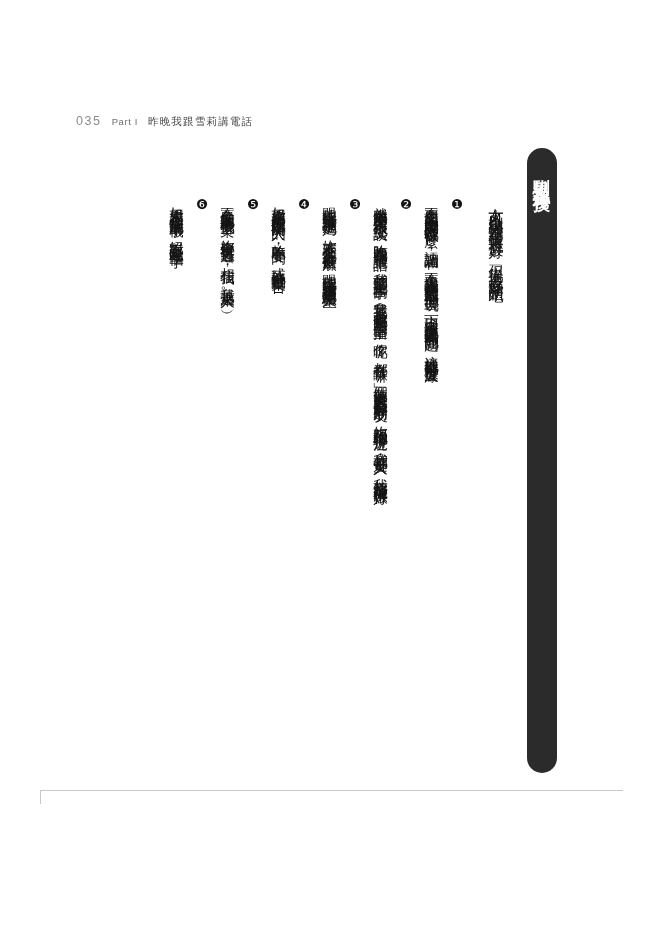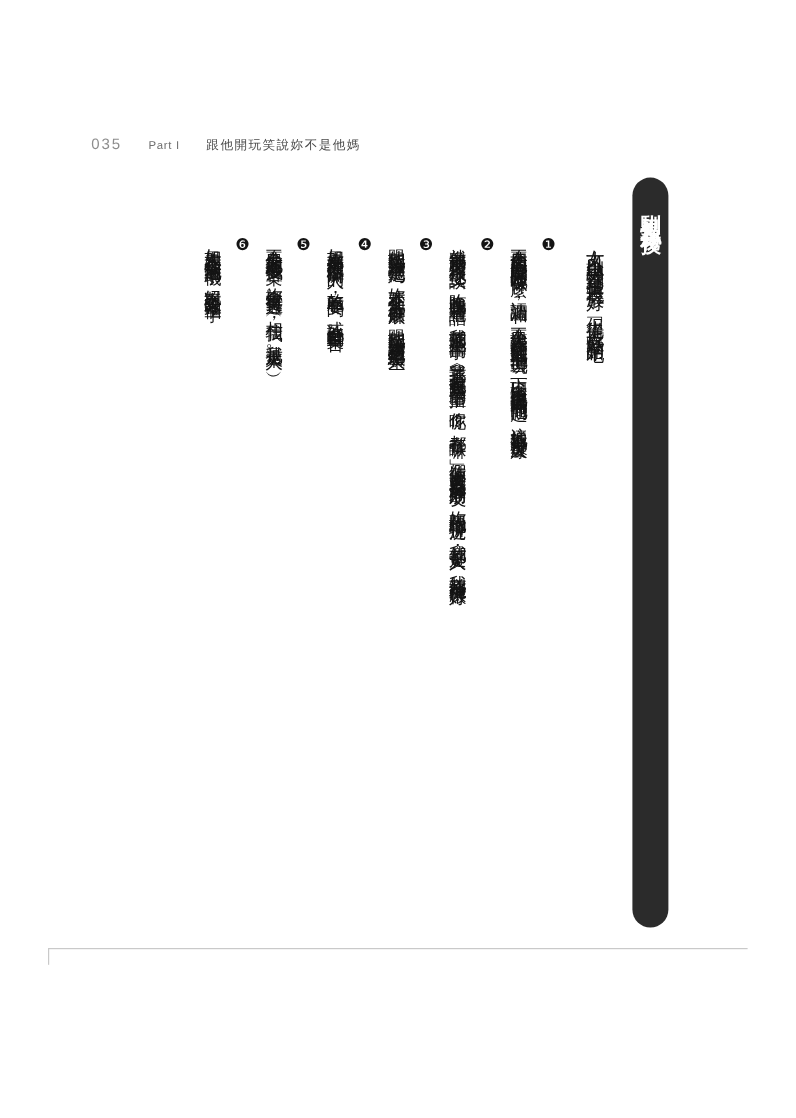--- a/index.html
+++ b/index.html
@@ -22,21 +22,21 @@
     background: #ffffff;
   }
 
   
   .running-head {
     position: absolute;
     top: 82px;
     left: 76px;
     display: flex;
     align-items: baseline;
-    gap: 22px;
+    gap: 10px;
     white-space: nowrap;
   }
   .rh-folio {
     font-family: "Liberation Sans", sans-serif;
     font-size: 12.5px;
     letter-spacing: 1.6px;
     color: #8d8d8d;
   }
   .rh-part {
     font-family: "Liberation Sans", sans-serif;
@@ -157,21 +157,21 @@
   }
 </style>
 </head>
 <body>
 
 <div class="page">
 
   <div class="running-head">
     <span class="rh-folio">035</span>
     <span class="rh-part">Part I</span>
-    <span class="rh-title">跟他開玩笑說妳不是他媽</span>
+    <span class="rh-title">昨晚我跟雪莉講電話</span>
   </div>
 
   <div class="heading-band">
     <div class="heading-text">馴男私房秘技</div>
   </div>
 
   <div class="vtext">
 
     <div class="vcol intro">女人可以訓練男人達到「優異表現」最好，但先從「表現良好」開始吧！</div>
 

